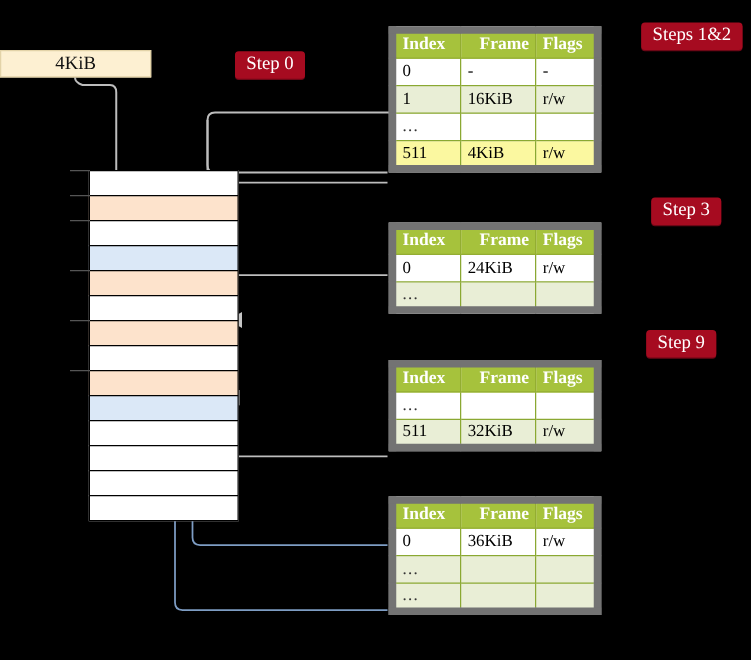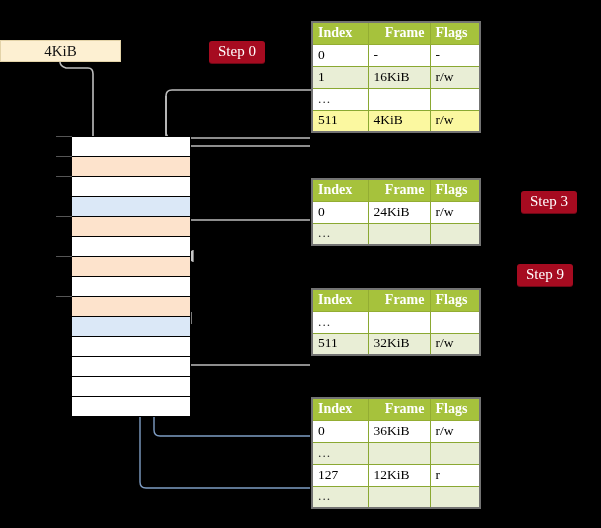--- a/index.html
+++ b/index.html
@@ -52,21 +52,21 @@
   .memrow.blue{background:#dbe8f7;}
   .tick{position:absolute;height:1px;background:#555;}
 
   
   .ptable{
     position:absolute;
     border-collapse:collapse;
     background:#ffffff;
     font-size:13.5px;
     box-sizing:border-box;
-    border:2px solid #737373;
+    border:6px solid #737373;
   }
   .ptable td,.ptable th{
     border:1px solid #8aa832;
     padding:1px 5px 2px 5px;
     text-align:left;
     height:22px;
     box-sizing:border-box;
     font-weight:normal;
     vertical-align:middle;
     white-space:nowrap;
@@ -123,24 +123,27 @@
 
     <path d="M310,436 L160,436 Q154,436 154,430 L154,336" stroke="#7e9dc4" stroke-width="1.4" fill="none" marker-end="url(#ablue)"></path>
 
     <path d="M310,488 L146,488 Q140,488 140,482 L140,212" stroke="#7e9dc4" stroke-width="1.4" fill="none" marker-end="url(#ablue)"></path>
   </svg>
 
   <div class="memlabel" style="left:0px;top:40px;width:121px;height:22px;">
     <span>4KiB</span>
   </div>
 
-  <div class="badge" style="left:188px;top:41px;margin-left:21px;">
+  <div class="badge" style="left:188px;top:41px;">
     <span>Step 0</span>
   </div>
-  <div class="badge" style="left:521px;top:158px;margin-top:33px;">
+  <div class="badge" style="left:513px;top:18px;">
+    <span>Steps 1&amp;2</span>
+  </div>
+  <div class="badge" style="left:521px;top:158px;">
     <span>Step 3</span>
   </div>
   <div class="badge" style="left:517px;top:264px;">
     <span>Step 9</span>
   </div>
 
   <div id="memcol" style="left:71px;top:136px;width:120px;height:280px;">
       <div class="memrow" style="top: 0px; height: 21px; width: 120px;"></div>
       <div class="memrow orange" style="top: 20px; height: 21px; width: 120px;"></div>
       <div class="memrow" style="top: 40px; height: 21px; width: 120px;"></div>
@@ -253,25 +256,20 @@
         <tr>
           <td class="c-index"><span>0</span></td>
           <td class="c-frame"><span>36KiB</span></td>
           <td class="c-flags"><span>r/w</span></td>
         </tr>
         <tr class="alt">
           <td class="c-index"><span class="dots">...</span></td>
           <td class="c-frame"><span></span></td>
           <td class="c-flags"><span></span></td>
         </tr>
-        <tr>
-          <td class="c-index"><span>127</span></td>
-          <td class="c-frame"><span>12KiB</span></td>
-          <td class="c-flags"><span>r</span></td>
-        </tr>
         <tr class="alt">
           <td class="c-index"><span class="dots">...</span></td>
           <td class="c-frame"><span></span></td>
           <td class="c-flags"><span></span></td>
         </tr>
       </tbody>
   </table>
 
 </div>
 

